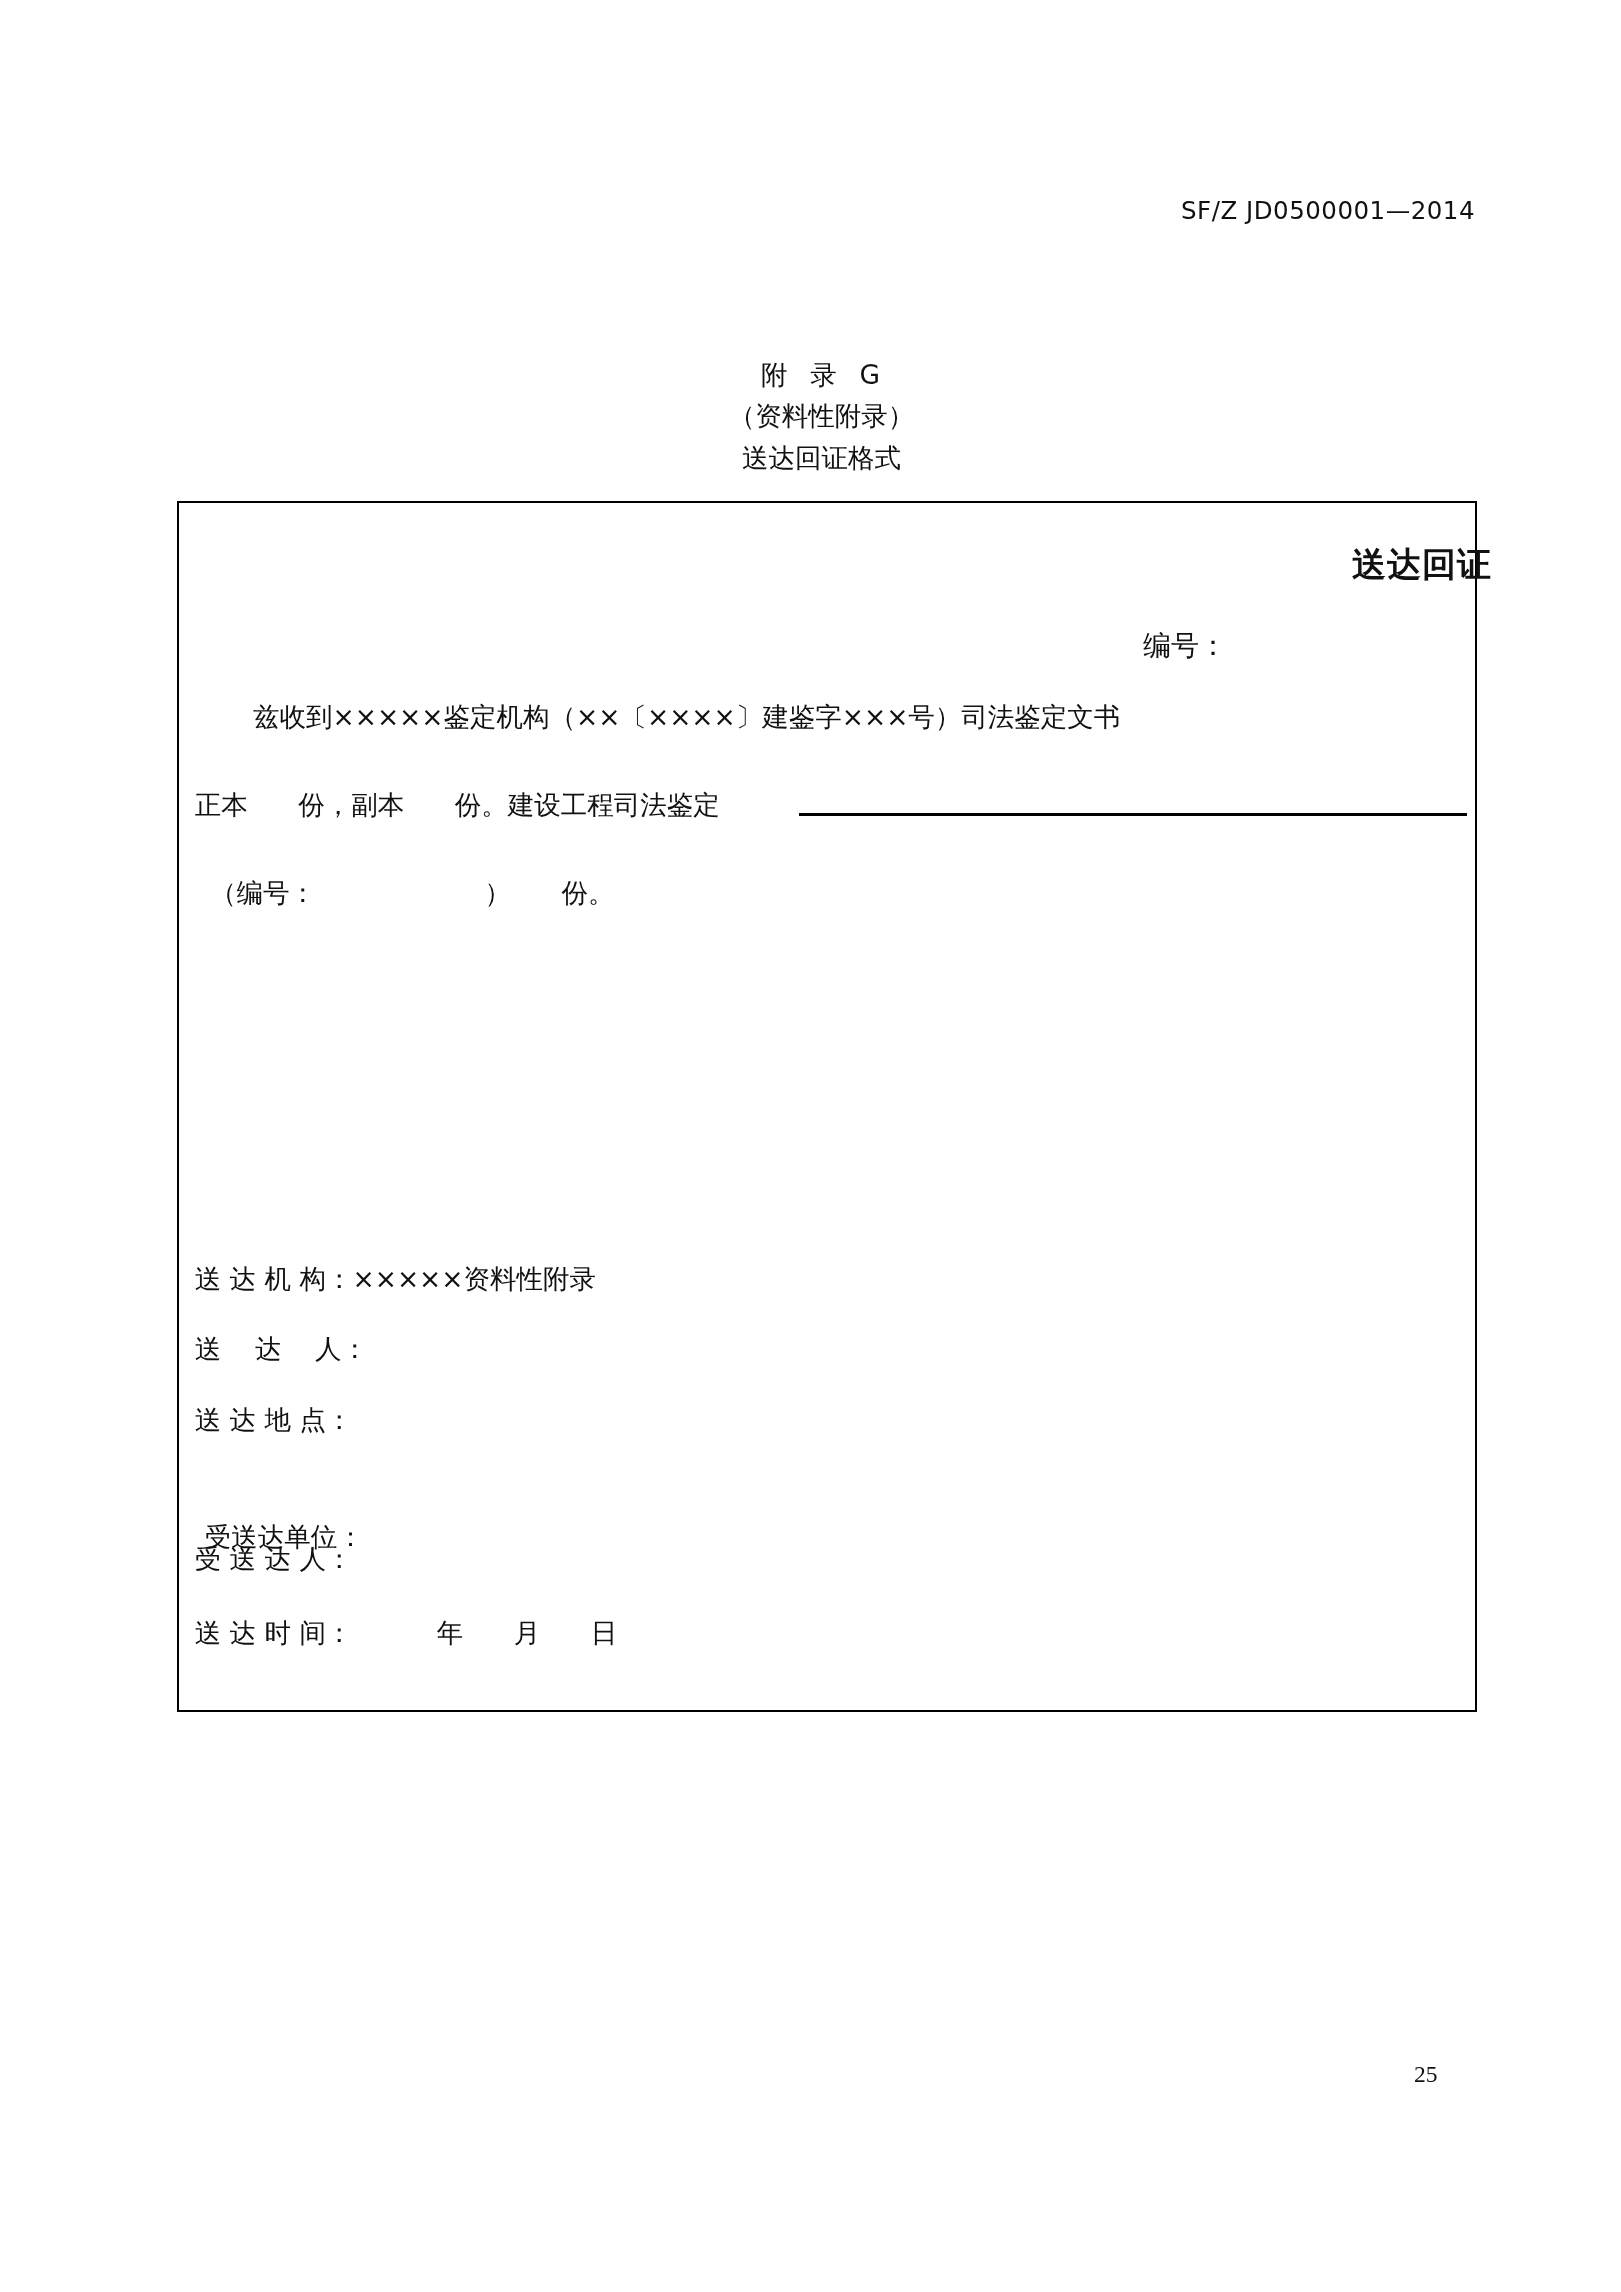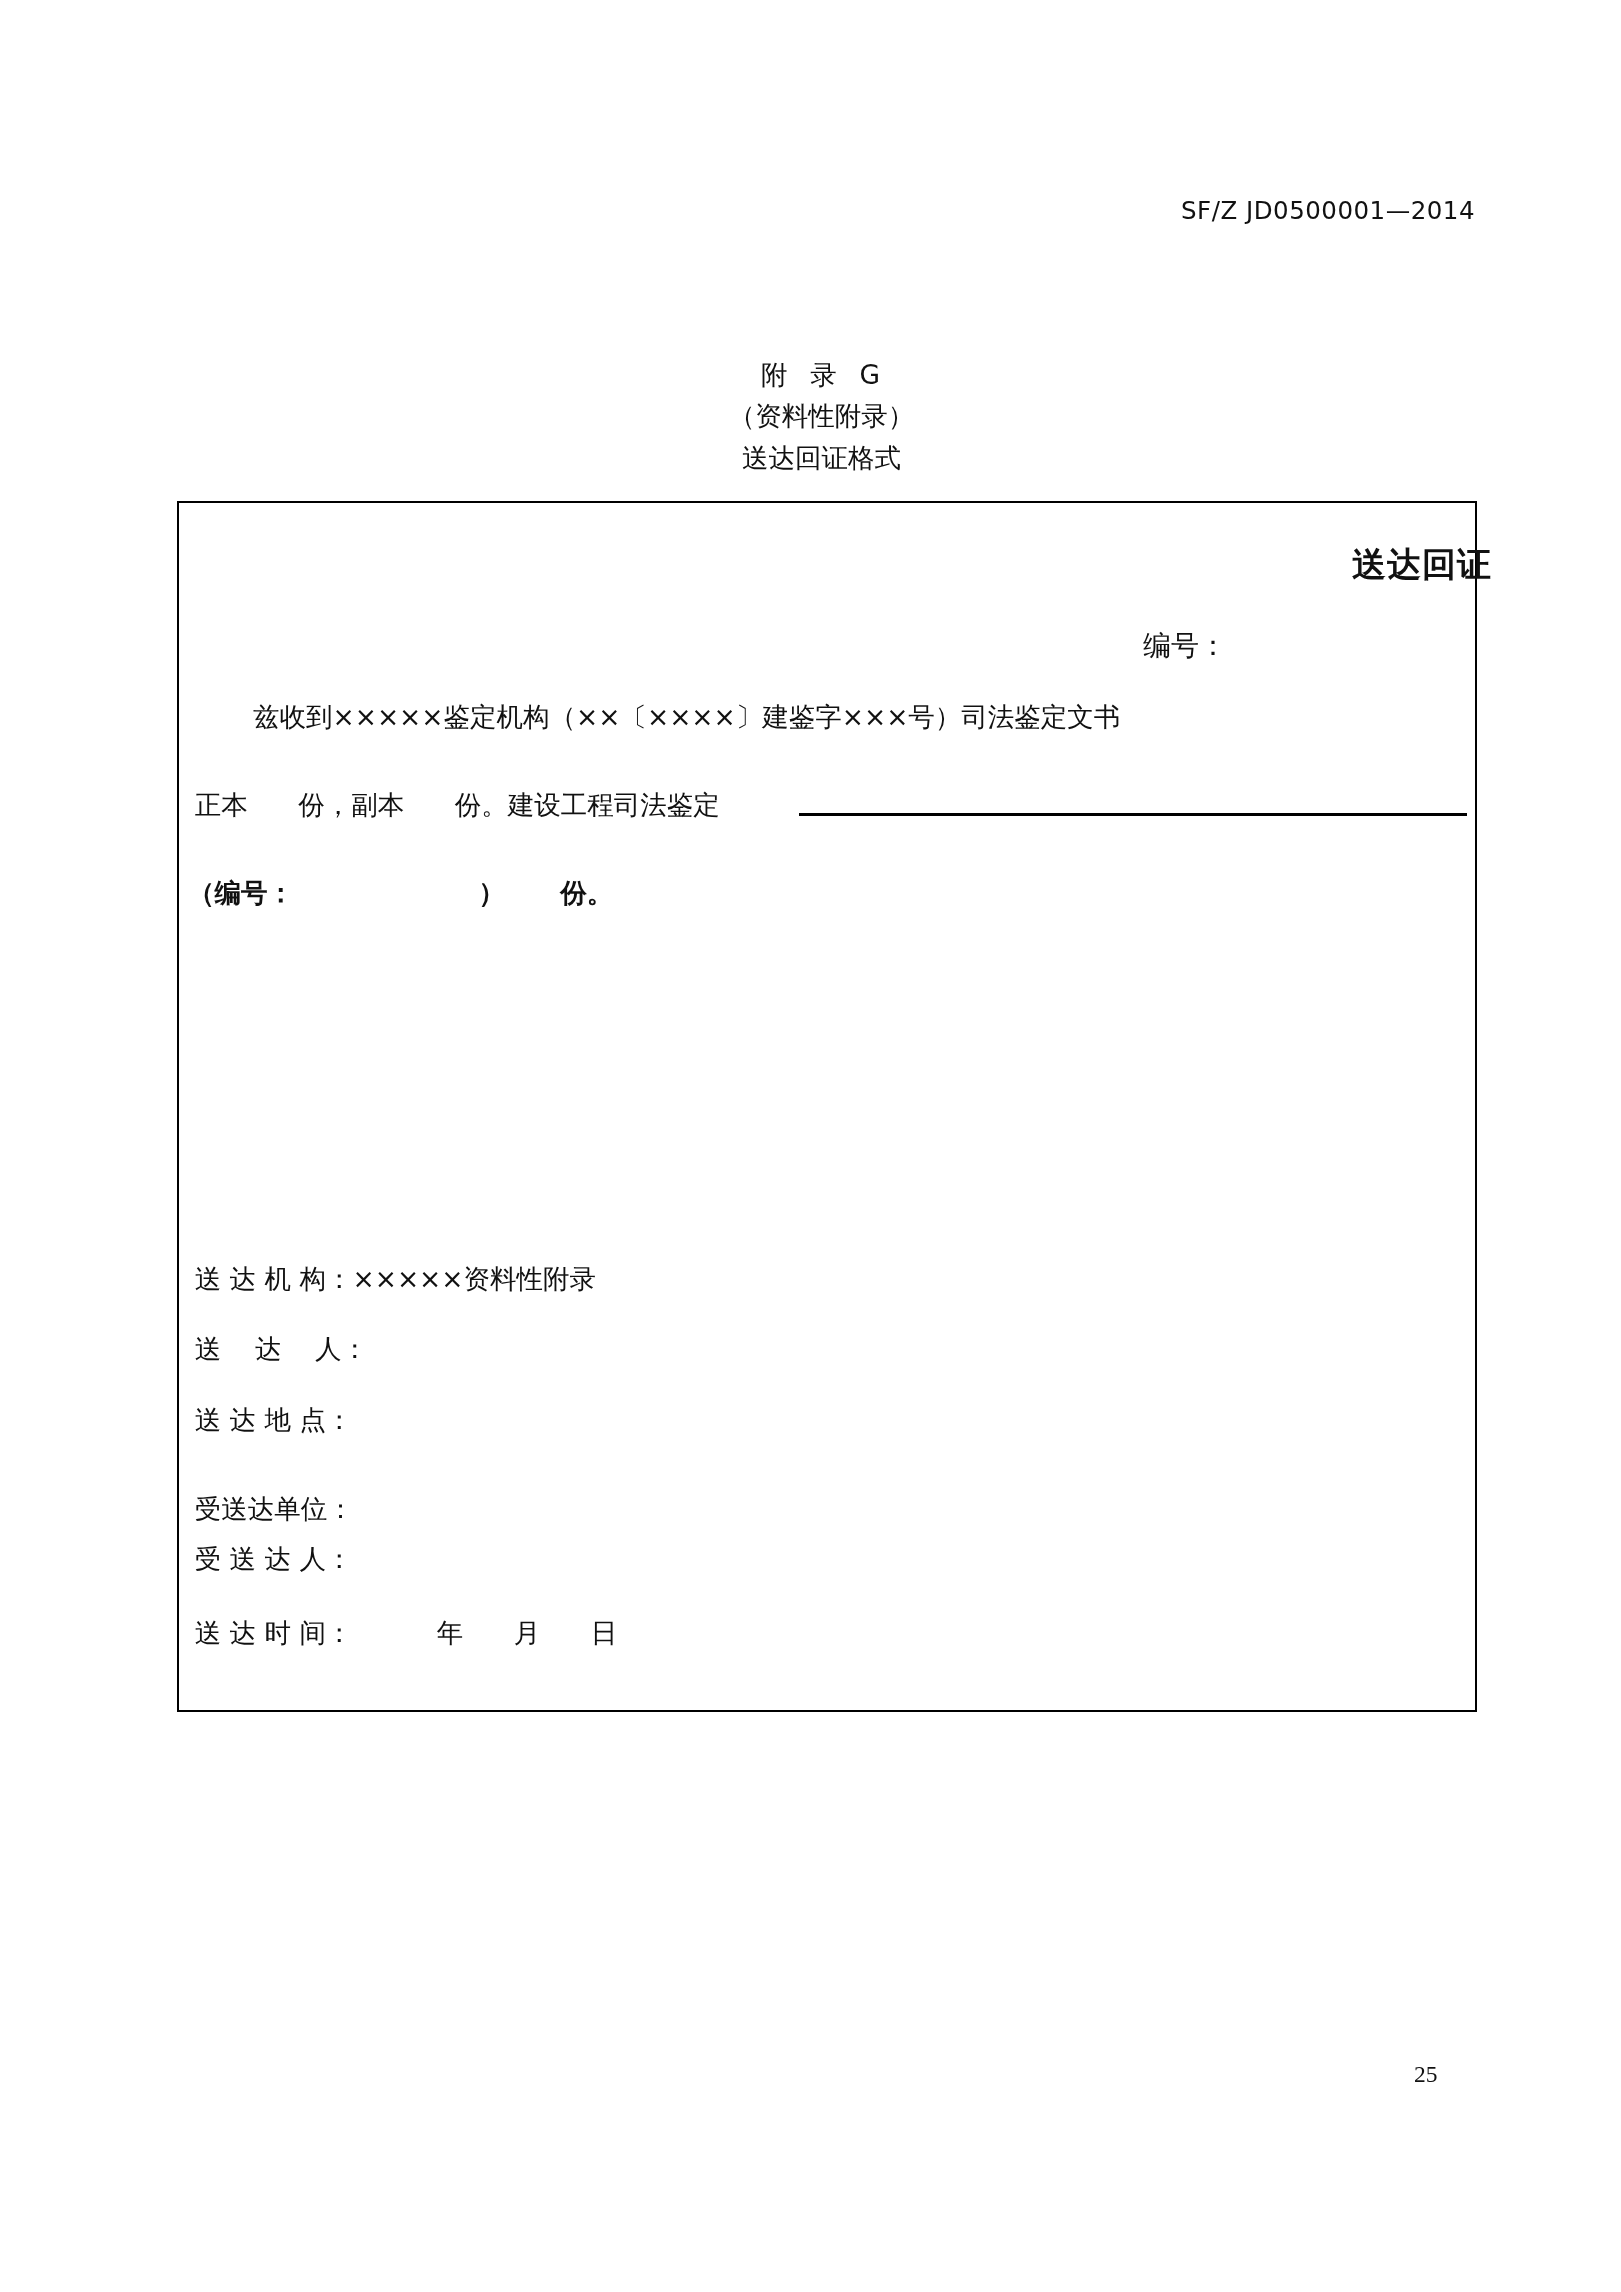--- a/index.html
+++ b/index.html
@@ -11,27 +11,27 @@
   .appx-title { top: 357px; letter-spacing: 2px; }
   .appx-sub   { top: 398px; }
   .appx-name  { top: 440px; }
   .form-box { position: absolute; left: 177px; top: 501px; width: 1296px; height: 1207px;
               border: 2.9px solid #000; }
   .form-title { left: 0; width: 1313px; top: 39px; text-align: right; font-size: 34px; font-weight: bold; letter-spacing: 1px; }
   .serial { left: 964px; top: 124px; font-size: 28px; }
   .body-line { font-size: 26.5px; }
   .line1 { left: 74px; top: 196px; }
   .line2 { left: 15.7px; top: 284px; }
-  .line3 { left: 9px; top: 372px; font-weight: bold; }
+  .line3 { left: 31px; top: 372px; }
   .underline { position: absolute; left: 620px; top: 310px; width: 668px; height: 2.9px; background: #000; }
   .field { left: 15.7px; font-size: 26.5px; }
   .f1 { top: 758px; }
   .f2 { top: 828px; }
   .f3 { top: 899px; }
-  .f4 { top: 988px; }
+  .f4 { top: 1016px; margin-left: 10px; }
   .f5 { top: 1038px; }
   .f6 { top: 1112px; }
   .page-num { left: 1414px; top: 2061px; font-family: Liberation Serif, serif; font-size: 23.5px; }
 </style>
 </head>
 <body>
 
 <div class="abs std-code">SF/Z JD0500001—2014</div>
 
 <div class="abs appendix appx-title">附  录  G</div>

